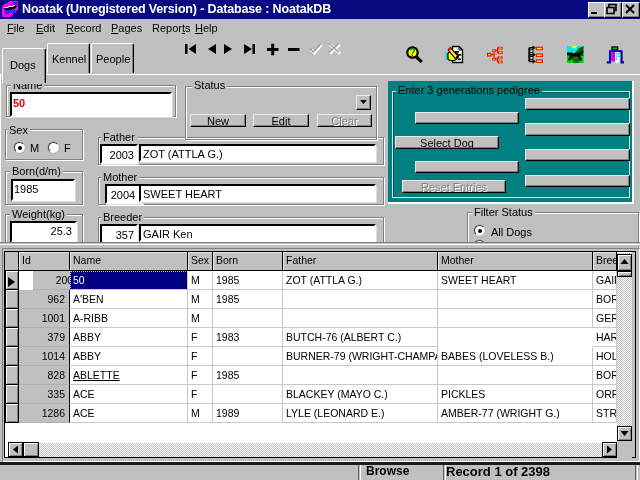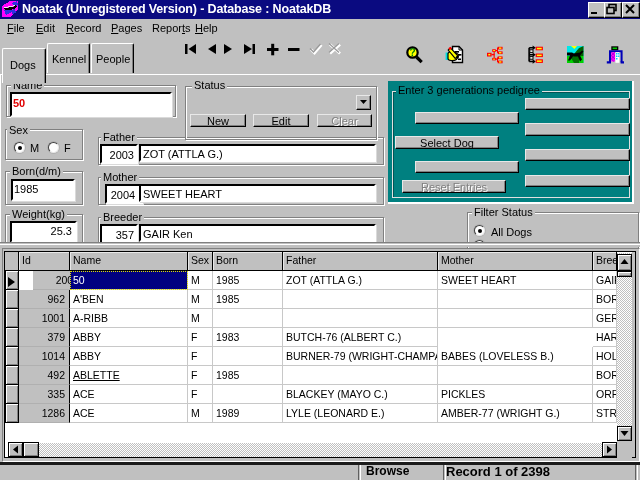--- a/index.html
+++ b/index.html
@@ -321,21 +321,21 @@
   <div class="cell" style="left:588px;top:76px;width:24px;border-right:1px solid #c8c8c8;border-bottom:1px solid #c8c8c8;">HARRIS</div>
   <div style="position:absolute;left:0;top:95px;width:14px;height:19px;background:#c0c0c0;border:1px solid #000;border-top:none;box-sizing:border-box;box-shadow:inset 1px 1px 0 #fff, inset -1px -1px 0 #808080;"></div>
   <div class="cell" style="left:14px;top:95px;width:51px;background:#c0c0c0;border-right:1px solid #000;border-bottom:1px solid #b0b0b0;text-align:right;padding-right:4px;">1014</div>
   <div class="cell" style="left:65px;top:95px;width:118px;border-right:1px solid #c8c8c8;border-bottom:1px solid #c8c8c8;">ABBY</div>
   <div class="cell" style="left:183px;top:95px;width:25px;border-right:1px solid #c8c8c8;border-bottom:1px solid #c8c8c8;">F</div>
   <div class="cell" style="left:208px;top:95px;width:70px;border-right:1px solid #c8c8c8;border-bottom:1px solid #c8c8c8;"></div>
   <div class="cell" style="left:278px;top:95px;width:155px;border-right:1px solid #c8c8c8;border-bottom:1px solid #c8c8c8;">BURNER-79 (WRIGHT-CHAMPAGNE)</div>
   <div class="cell" style="left:433px;top:95px;width:155px;border-right:1px solid #c8c8c8;border-bottom:1px solid #c8c8c8;">BABES (LOVELESS B.)</div>
   <div class="cell" style="left:588px;top:95px;width:24px;border-right:1px solid #c8c8c8;border-bottom:1px solid #c8c8c8;">HOLMES</div>
   <div style="position:absolute;left:0;top:114px;width:14px;height:19px;background:#c0c0c0;border:1px solid #000;border-top:none;box-sizing:border-box;box-shadow:inset 1px 1px 0 #fff, inset -1px -1px 0 #808080;"></div>
-  <div class="cell" style="left:14px;top:114px;width:51px;background:#c0c0c0;border-right:1px solid #000;border-bottom:1px solid #b0b0b0;text-align:right;padding-right:4px;">492</div>
+  <div class="cell" style="left:14px;top:114px;width:51px;background:#c0c0c0;border-right:1px solid #000;border-bottom:1px solid #b0b0b0;text-align:right;padding-right:4px;">828</div>
   <div class="cell" style="left:65px;top:114px;width:118px;border-right:1px solid #c8c8c8;border-bottom:1px solid #c8c8c8;text-decoration:underline;">ABLETTE</div>
   <div class="cell" style="left:183px;top:114px;width:25px;border-right:1px solid #c8c8c8;border-bottom:1px solid #c8c8c8;">F</div>
   <div class="cell" style="left:208px;top:114px;width:70px;border-right:1px solid #c8c8c8;border-bottom:1px solid #c8c8c8;">1985</div>
   <div class="cell" style="left:278px;top:114px;width:155px;border-right:1px solid #c8c8c8;border-bottom:1px solid #c8c8c8;"></div>
   <div class="cell" style="left:433px;top:114px;width:155px;border-right:1px solid #c8c8c8;border-bottom:1px solid #c8c8c8;"></div>
   <div class="cell" style="left:588px;top:114px;width:24px;border-right:1px solid #c8c8c8;border-bottom:1px solid #c8c8c8;">BORIS</div>
   <div style="position:absolute;left:0;top:133px;width:14px;height:19px;background:#c0c0c0;border:1px solid #000;border-top:none;box-sizing:border-box;box-shadow:inset 1px 1px 0 #fff, inset -1px -1px 0 #808080;"></div>
   <div class="cell" style="left:14px;top:133px;width:51px;background:#c0c0c0;border-right:1px solid #000;border-bottom:1px solid #b0b0b0;text-align:right;padding-right:4px;">335</div>
   <div class="cell" style="left:65px;top:133px;width:118px;border-right:1px solid #c8c8c8;border-bottom:1px solid #c8c8c8;">ACE</div>
   <div class="cell" style="left:183px;top:133px;width:25px;border-right:1px solid #c8c8c8;border-bottom:1px solid #c8c8c8;">F</div>

